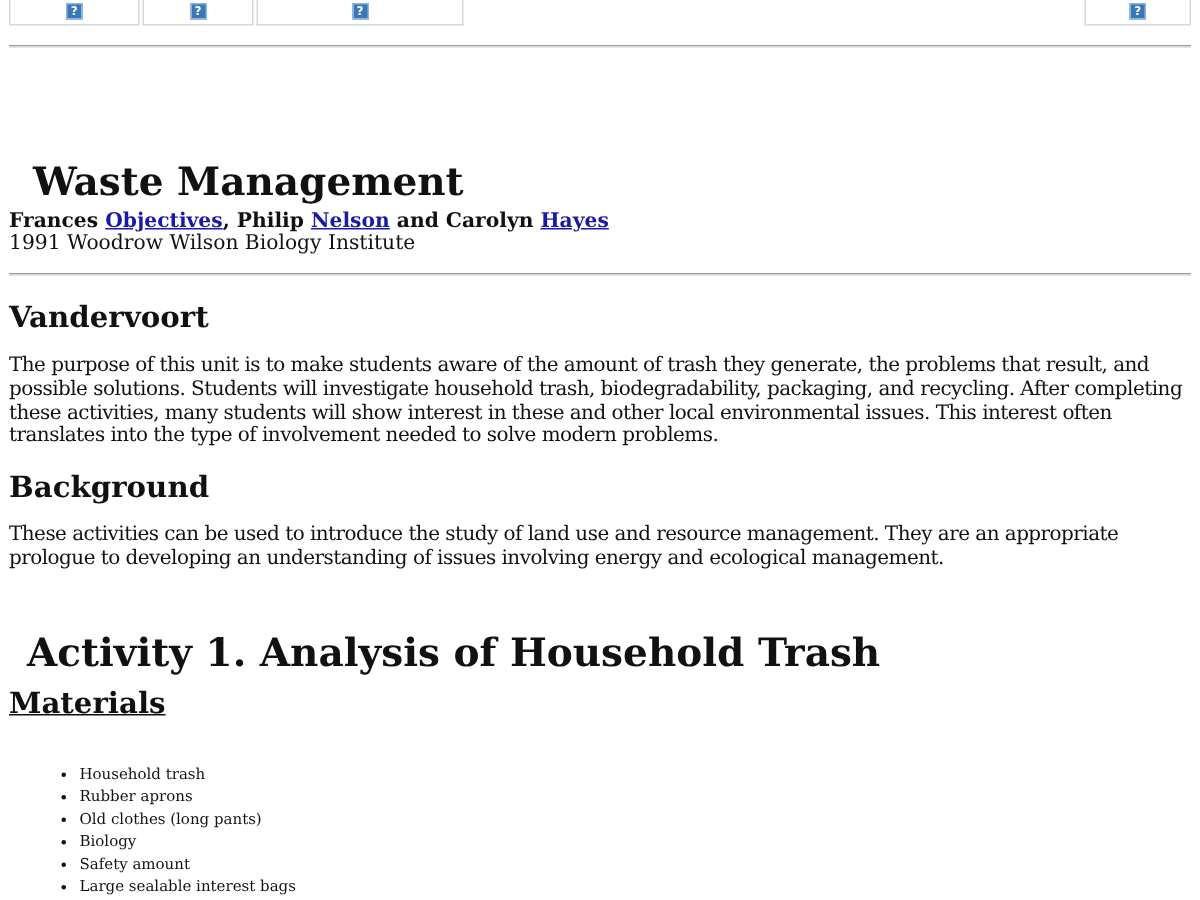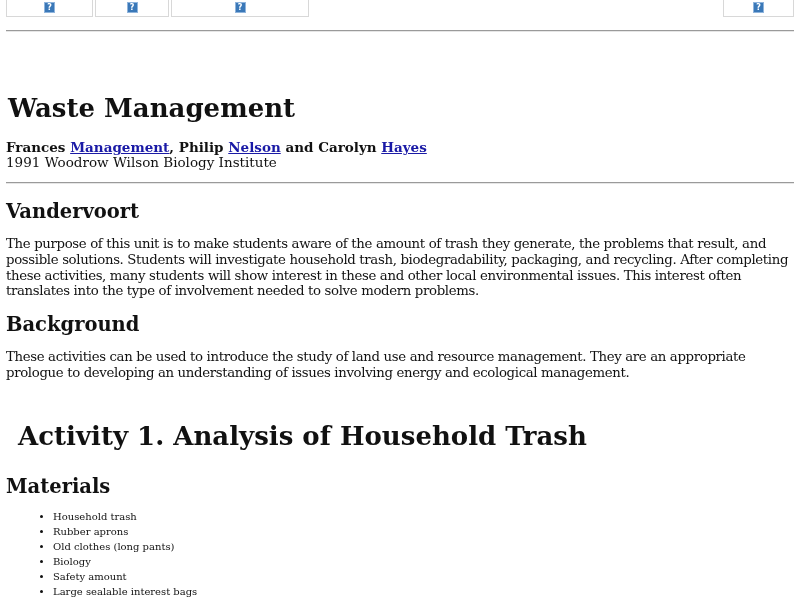--- a/index.html
+++ b/index.html
@@ -21,21 +21,21 @@
     color: #fff; font-family: "DejaVu Sans", sans-serif; font-size: 8px;
     font-weight: bold; line-height: 9px; text-align: center;
     cursor: pointer;
   }
   .rule {
     position: absolute; left: 6px; width: 788px; height: 0;
     border-top: 1px solid #9a9a9a; border-bottom: 1px solid #e6e6e6;
   }
   .content { position: absolute; left: 6px; top: 0; width: 788px; }
   h1.title {
-    position: absolute; top: 91px; left: 0; margin: 2px;
+    position: absolute; top: 91px; left: 0; margin: 16px;
     font-size: 26px; font-weight: bold; white-space: nowrap;
   }
   .authors {
     position: absolute; top: 139px; left: 0; margin: 0;
     font-size: 13.5px; font-weight: bold; white-space: nowrap;
   }
   .authors a { color: #1a1aa6; text-decoration: underline; }
   .institute {
     position: absolute; top: 154px; left: 0; margin: 0;
     font-size: 13.5px; white-space: nowrap;
@@ -77,37 +77,37 @@
     <div class="broken-img">?</div>
   </div>
 </div>
 
 <div class="rule" style="top:30px;"></div>
 
 <div class="content">
   <h1 class="title">Waste Management</h1>
 
   <div class="authors">
-    <span>Frances </span><a href="#">Management</a><span>, Philip </span><a href="#">Nelson</a><span> and Carolyn </span><a href="#">Hayes</a>
+    <span>Frances </span><a href="#">Objectives</a><span>, Philip </span><a href="#">Nelson</a><span> and Carolyn </span><a href="#">Hayes</a>
   </div>
   <div class="institute">1991 Woodrow Wilson Biology Institute</div>
 </div>
 
 <div class="rule" style="top:182px;"></div>
 
 <div class="content">
   <h2 style="top:200px;">Vandervoort</h2>
   <p class="body" style="top:236px;">The purpose of this unit is to make students aware of the amount of trash they generate, the problems that result, and possible solutions. Students will investigate household trash, biodegradability, packaging, and recycling. After completing these activities, many students will show interest in these and other local environmental issues. This interest often translates into the type of involvement needed to solve modern problems.</p>
 
   <h2 style="top:313px;">Background</h2>
   <p class="body" style="top:349px;">These activities can be used to introduce the study of land use and resource management. They are an appropriate prologue to developing an understanding of issues involving energy and ecological management.</p>
 
   <h1 class="activity">Activity 1. Analysis of Household Trash</h1>
 
-  <h2 style="top:475px;">Materials</h2>
+  <h2 style="top:457px;text-decoration:underline;">Materials</h2>
 
   <ul class="materials">
     <li>Household trash</li>
     <li>Rubber aprons</li>
     <li>Old clothes (long pants)</li>
     <li>Biology</li>
     <li>Safety amount</li>
     <li>Large sealable interest bags</li>
     <li>Plastic garbage bags</li>
   </ul>

